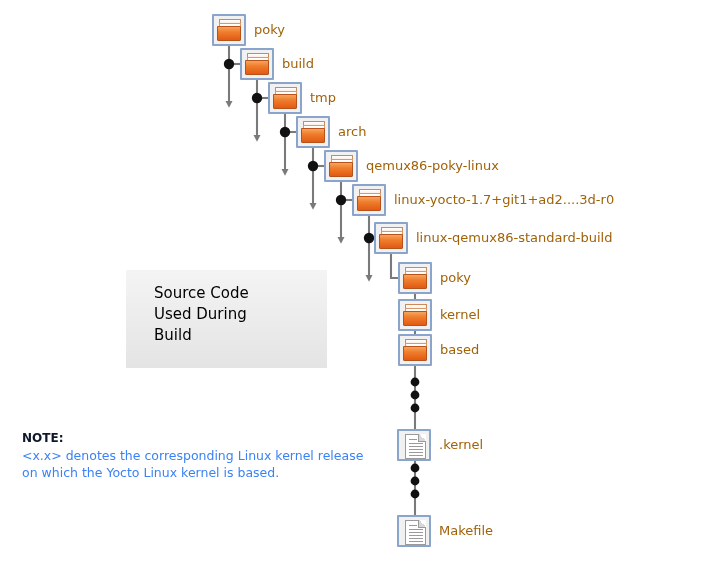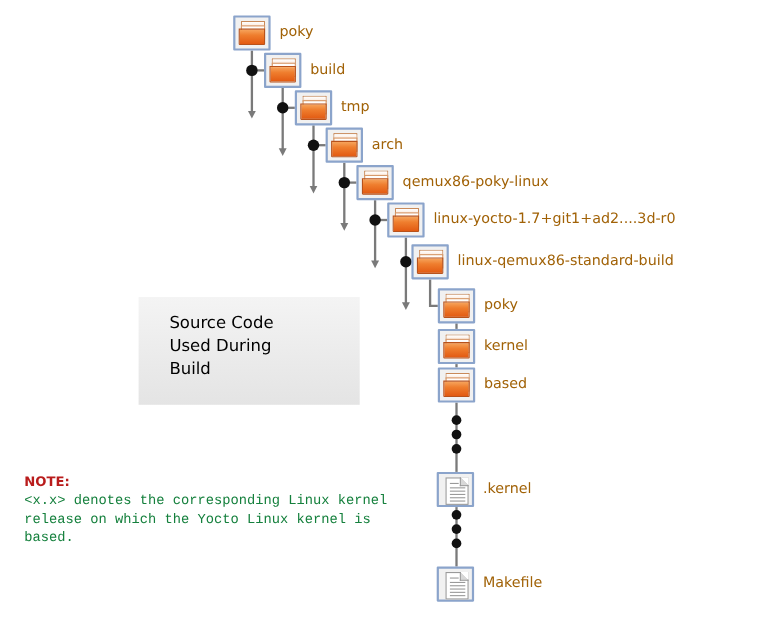--- a/index.html
+++ b/index.html
@@ -156,29 +156,28 @@
   #note-block {
     position: absolute;
     left: 22px;
     top: 430px;
     width: 360px;
     z-index: 2;
   }
   #note-title {
     font-size: 12px;
     font-weight: bold;
-    color: #b91c1c;
+    color: #0f172a;
     line-height: 16px;
   }
   #note-text {
     font-size: 12.5px;
-    color: #15803d;
+    color: #3b82f6;
     line-height: 17px;
     margin-top: 1px;
-    font-family: Liberation Mono, monospace;
   }
 </style>
 </head>
 <body>
 
 <div id="diagram-canvas">
 
   <svg id="connectors" viewBox="0 0 705 581" width="705" height="581" xmlns="http://www.w3.org/2000/svg">
     <defs>
       <marker id="arrowhead" markerWidth="9" markerHeight="9" refX="3.2" refY="4.2" orient="auto" markerUnits="userSpaceOnUse">

